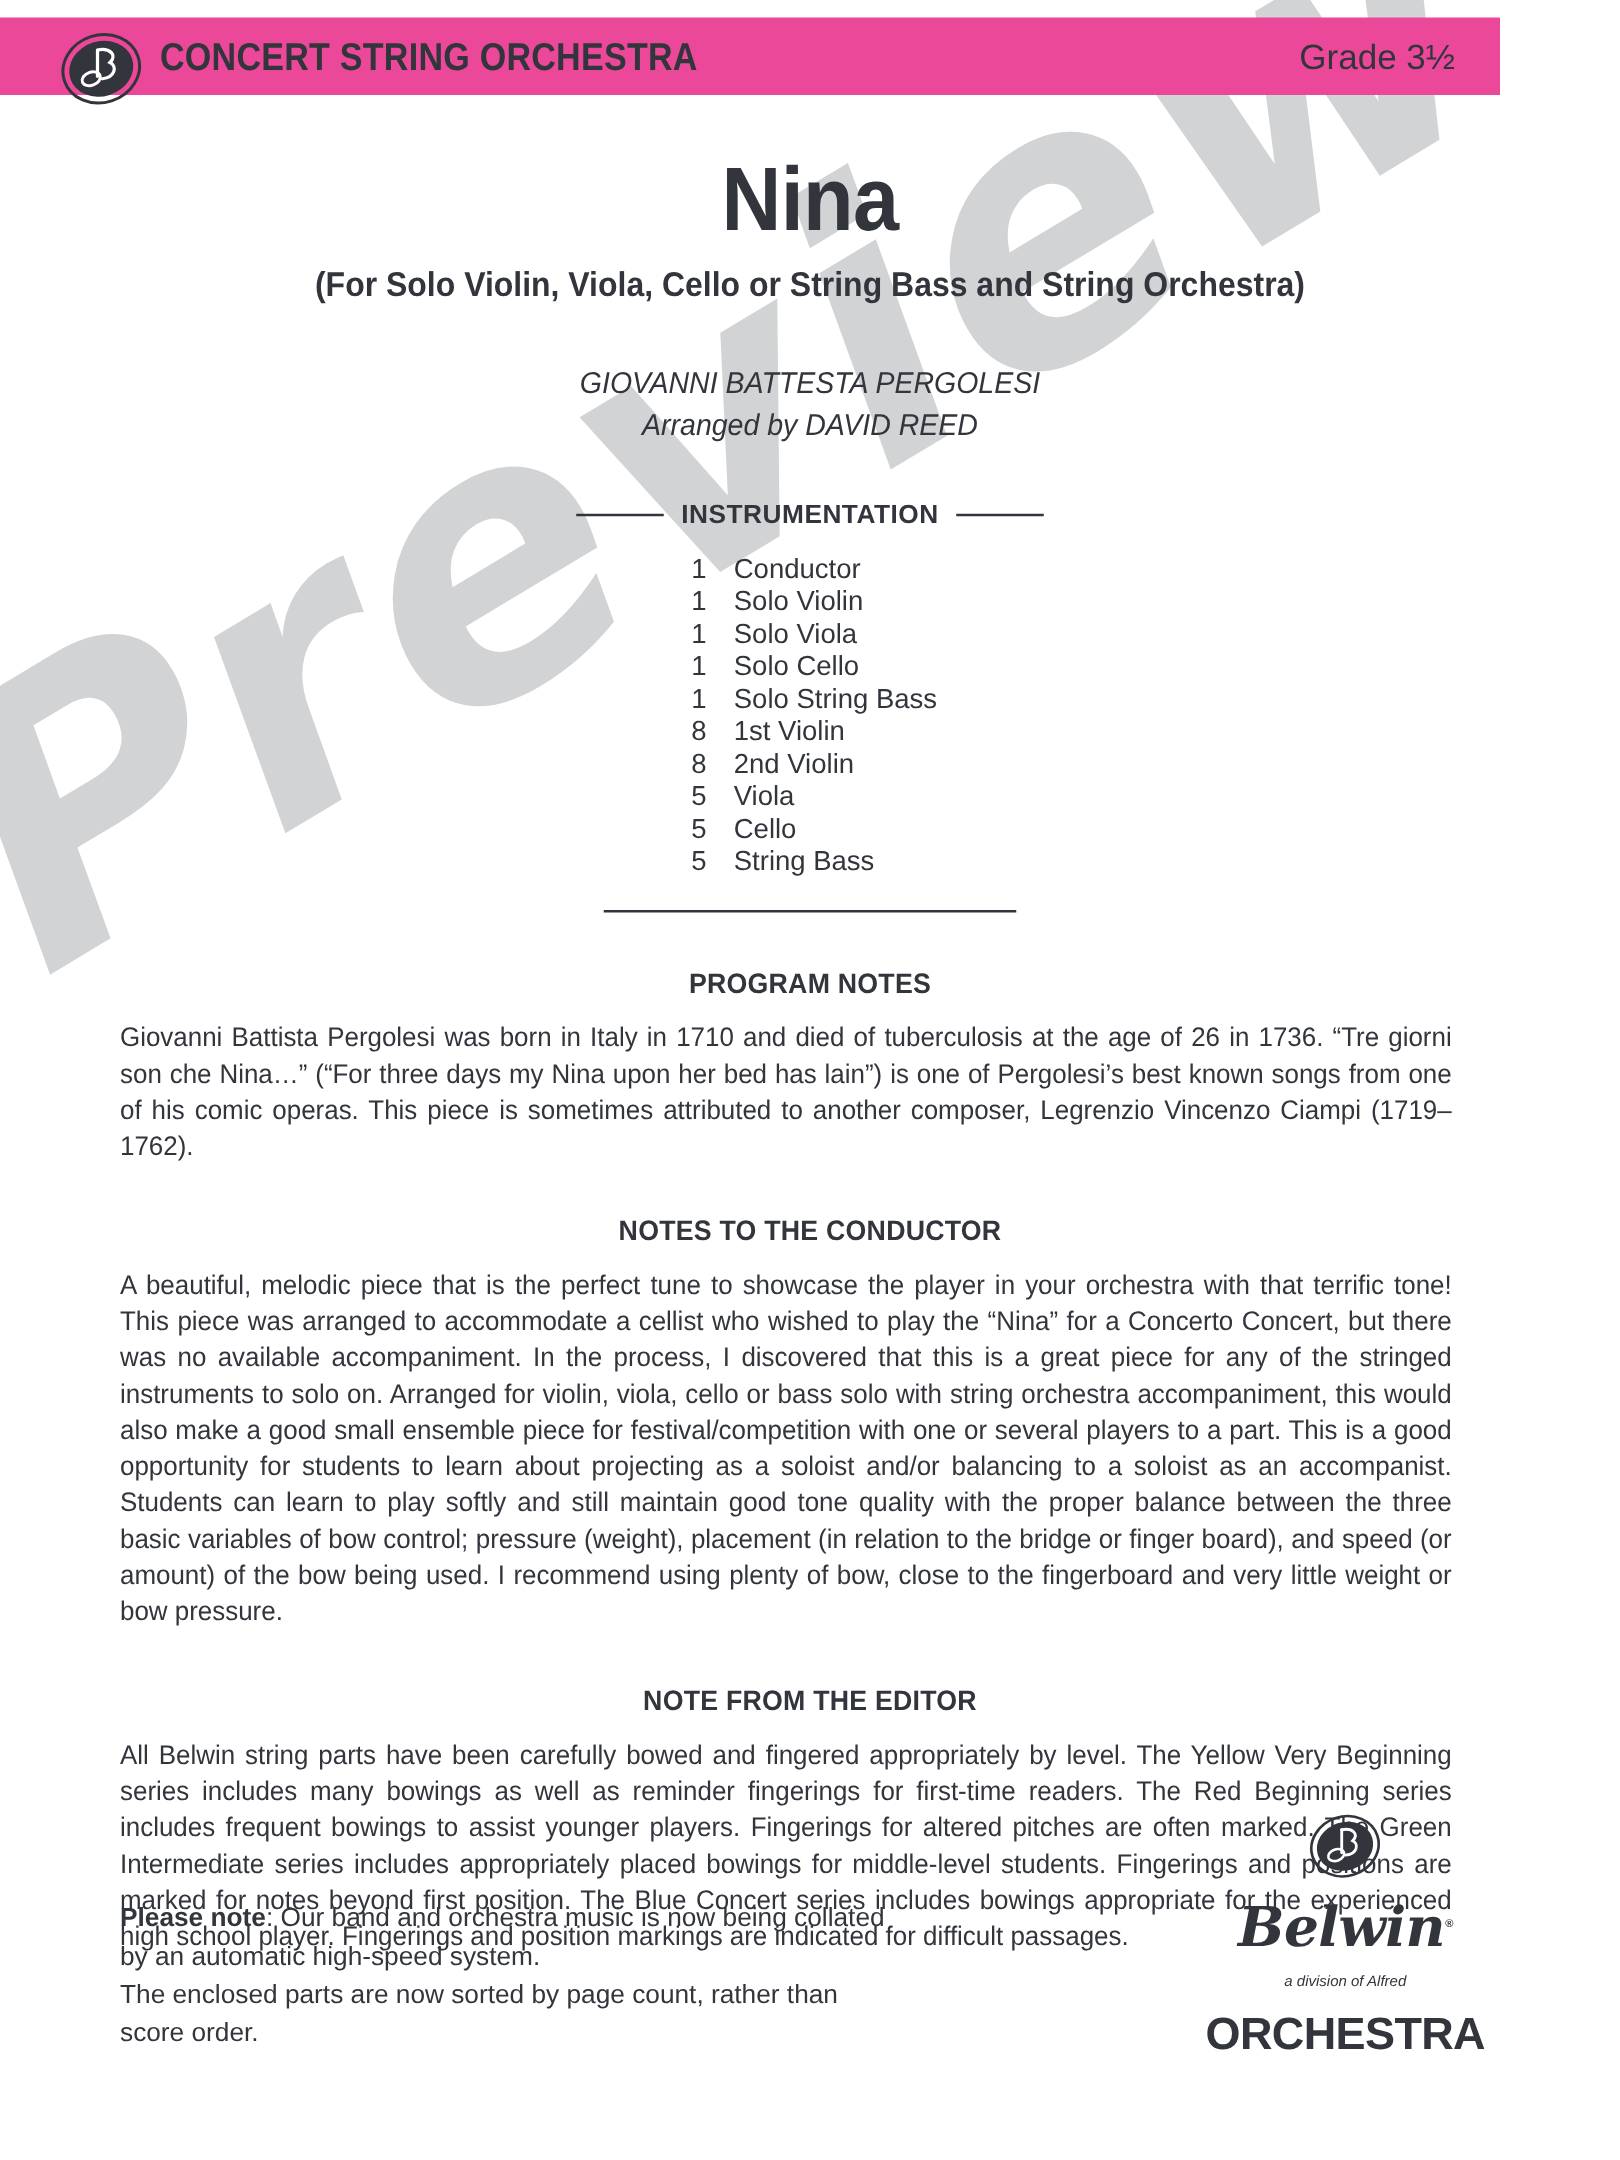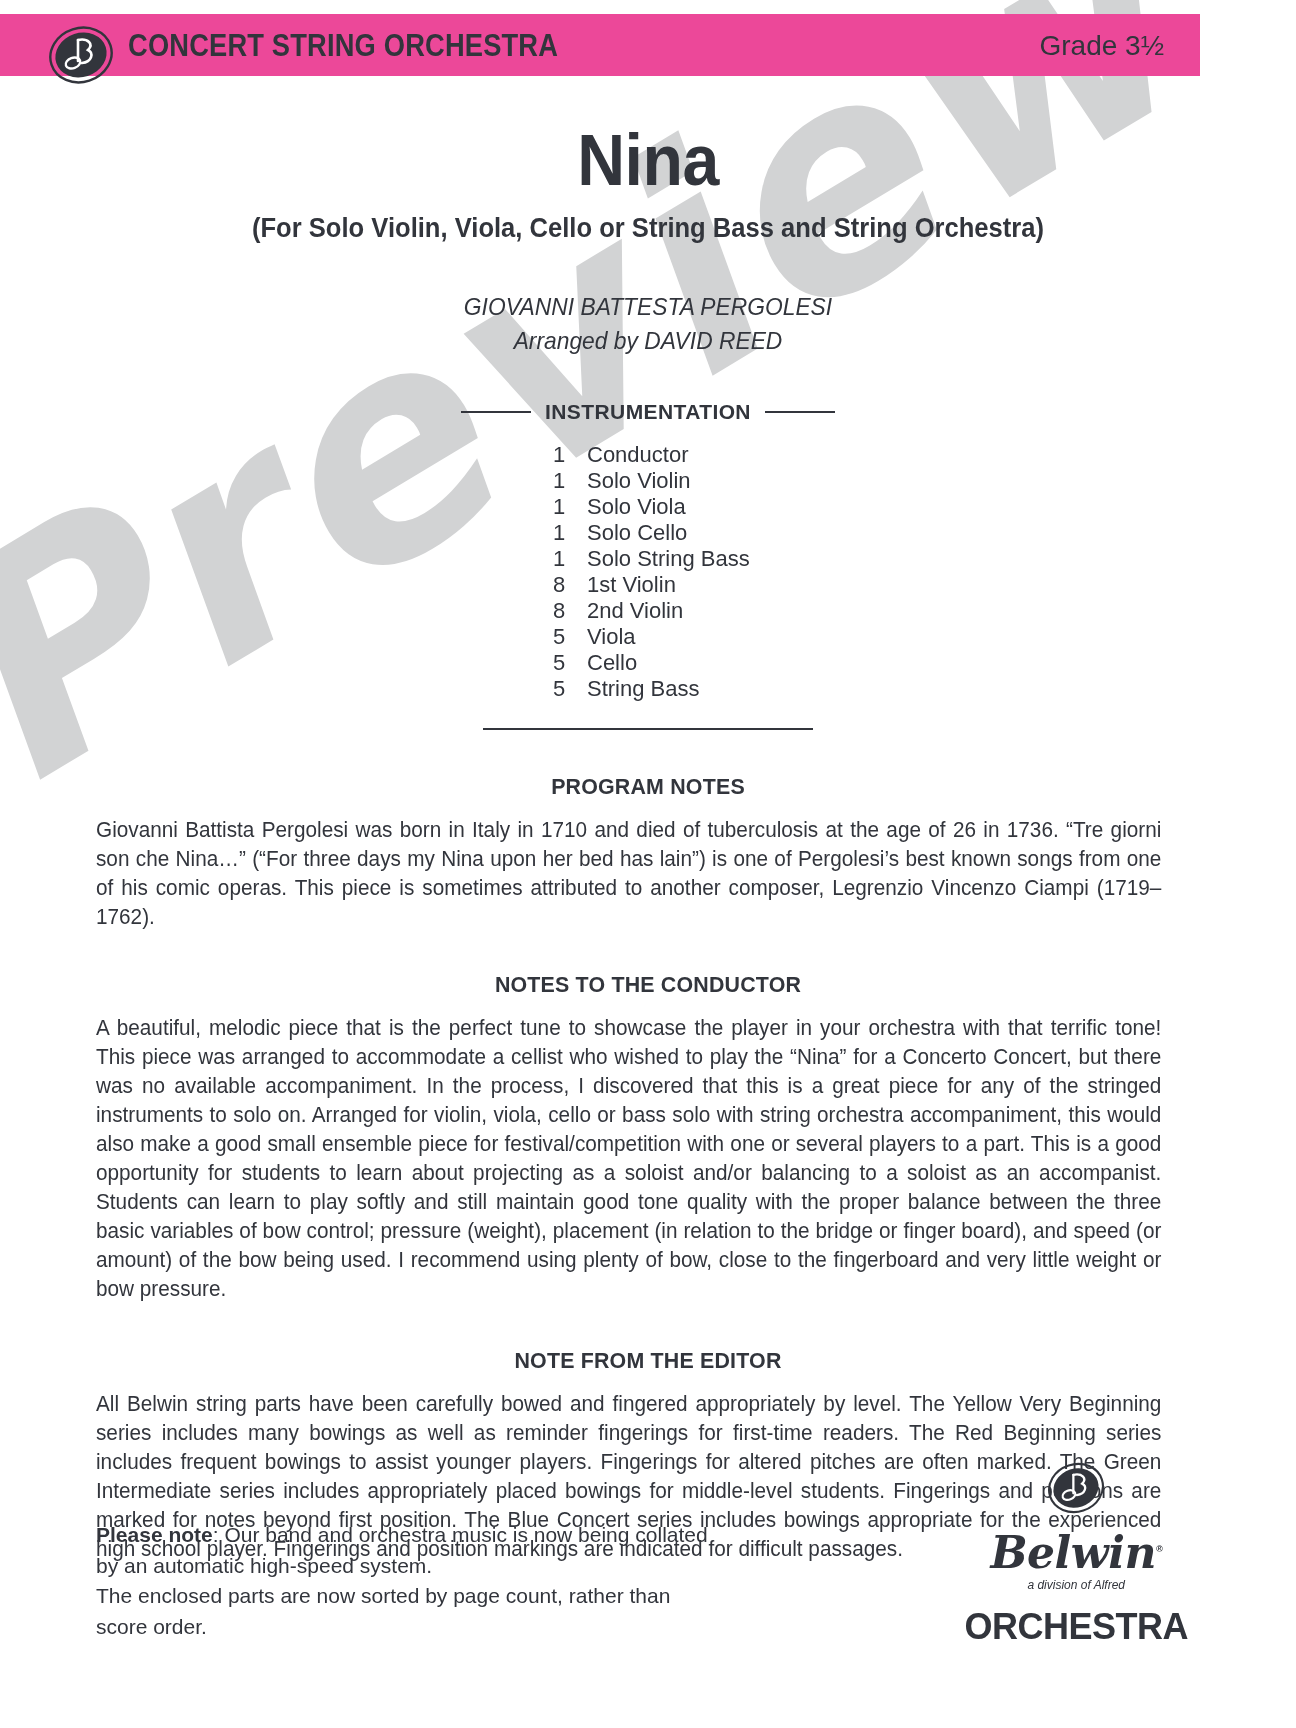--- a/index.html
+++ b/index.html
@@ -293,21 +293,21 @@
     font-size: 44px;
     color: #32353c;
     line-height: 1;
     letter-spacing: -0.5px;
   }
   .belwin-div {
     font-family: "Liberation Sans", sans-serif;
     font-style: italic;
     font-size: 12px;
     color: #32353c;
-    margin-top: 3px;
+    margin-top: 13px;
     text-align: right;
   }
   .belwin-orchestra {
     font-family: "Liberation Sans", sans-serif;
     font-weight: 700;
     font-size: 36px;
     color: #32353c;
     letter-spacing: -0.5px;
     align-self: flex-start;
     margin-top: 4px;

